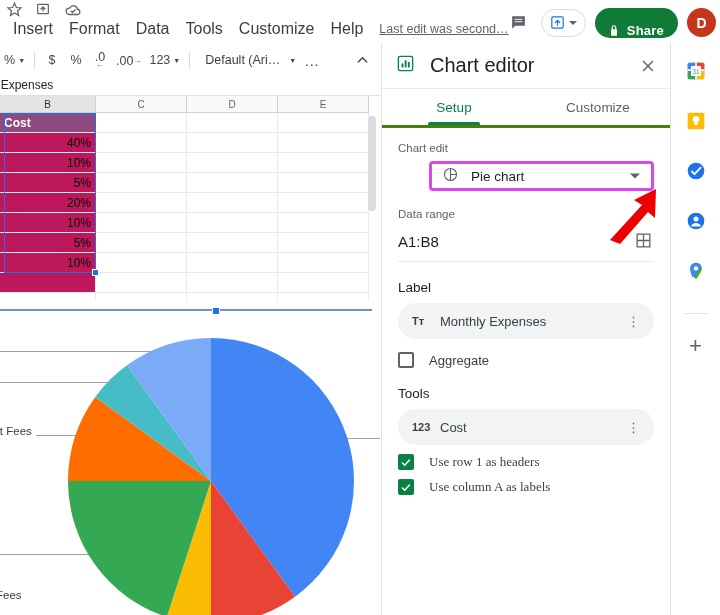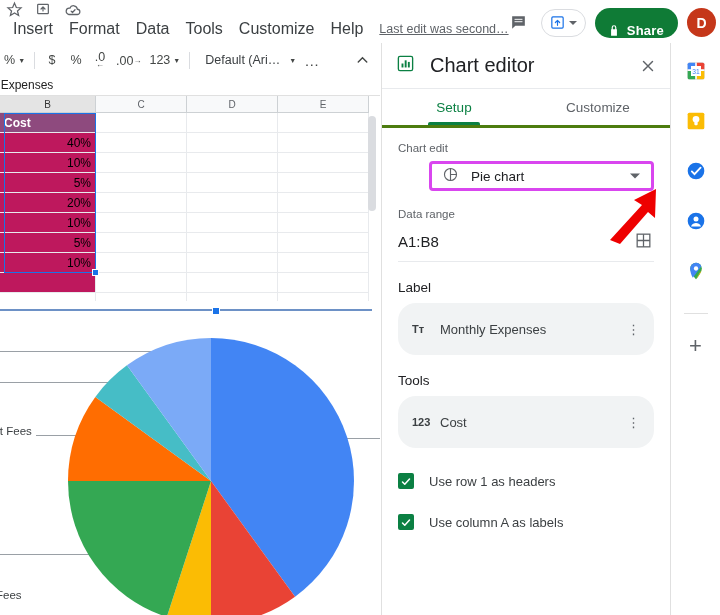--- a/index.html
+++ b/index.html
@@ -89,30 +89,30 @@
   .section-label { font-size:13.5px; color:#202124; margin:18px 0 8px 0; }
   .select-box { height:30px; border:3px solid #d946ef; border-radius:4px; display:flex; align-items:center;
                 padding:0 10px; position:relative; cursor:pointer; background:#fff;margin-left:31px; }
   .select-box .txt { font-size:13.5px; color:#202124; margin-left:12px; }
   .select-caret { position:absolute; right:11px; top:50%; transform:translateY(-50%); width:0; height:0;
                   border-left:5px solid transparent; border-right:5px solid transparent; border-top:5px solid #5f6368; }
   .range-row { display:flex; align-items:center; justify-content:space-between; padding:4px 0 10px 0;
                border-bottom:1px solid #e8eaed; margin-bottom:2px; }
   .range-val { font-size:15px; color:#202124; cursor:text; }
   .grid-ic { width:20px; height:20px; cursor:pointer; }
-  .chip { height:52px; background:#f1f3f4; border-radius:18px; display:flex; align-items:center;
+  .chip { height:36px; background:#f1f3f4; border-radius:18px; display:flex; align-items:center;
           padding:0 8px 0 14px; position:relative; cursor:pointer; }
   .chip .ci { font-size:11px; color:#3c4043; font-weight:700; width:22px; }
   .chip .ctxt { font-size:13px; color:#3c4043; margin-left:6px; }
   .chip .dots { position:absolute; right:14px; top:50%; transform:translateY(-50%); color:#5f6368; font-size:13px; line-height:3px; cursor:pointer; }
   .cbrow { display:flex; align-items:center; margin-top:13px; cursor:pointer; }
   .cb { width:16px; height:16px; border:2px solid #5f6368; border-radius:2px; background:#fff; }
   .cb.checked { background:#0b8043; border-color:#0b8043; display:flex; align-items:center; justify-content:center; }
   .cbrow .lbl { font-size:13px; color:#3c4043; margin-left:15px; }
-  .cbrow.tight { margin-top:25px; }
+  .cbrow.tight { margin-top:9px;font-family:Liberation Serif, serif; }
 
   
   .rail { position:absolute; right:0; top:43px; width:50px; height:572px; background:#fff;
           border-left:1px solid #e0e0e0; display:flex; flex-direction:column; align-items:center; padding-top:18px; }
   .rail-ic { width:20px; height:20px; margin-bottom:30px; cursor:pointer; }
   .rail-div { width:24px; height:1px; background:#e0e0e0; margin:2px 0 22px 0; }
   .rail-plus { font-size:22px; color:#5f6368; cursor:pointer; line-height:20px; }
 
   
   .redarrow { position:absolute; left:598px; top:186px; width:62px; height:62px; pointer-events:none; }
@@ -369,20 +369,24 @@
         </span>
       </div>
 
       <div class="section-label">Label</div>
       <div class="chip">
         <span class="ci">Tᴛ</span>
         <span class="ctxt">Monthly Expenses</span>
         <span class="dots">⋮</span>
       </div>
 
+      <div class="cbrow">
+        <span class="cb"></span>
+        <span class="lbl">Aggregate</span>
+      </div>
 
       <div class="section-label">Tools</div>
       <div class="chip">
         <span class="ci">123</span>
         <span class="ctxt">Cost</span>
         <span class="dots">⋮</span>
       </div>
 
       <div class="cbrow tight">
         <span class="cb checked">

